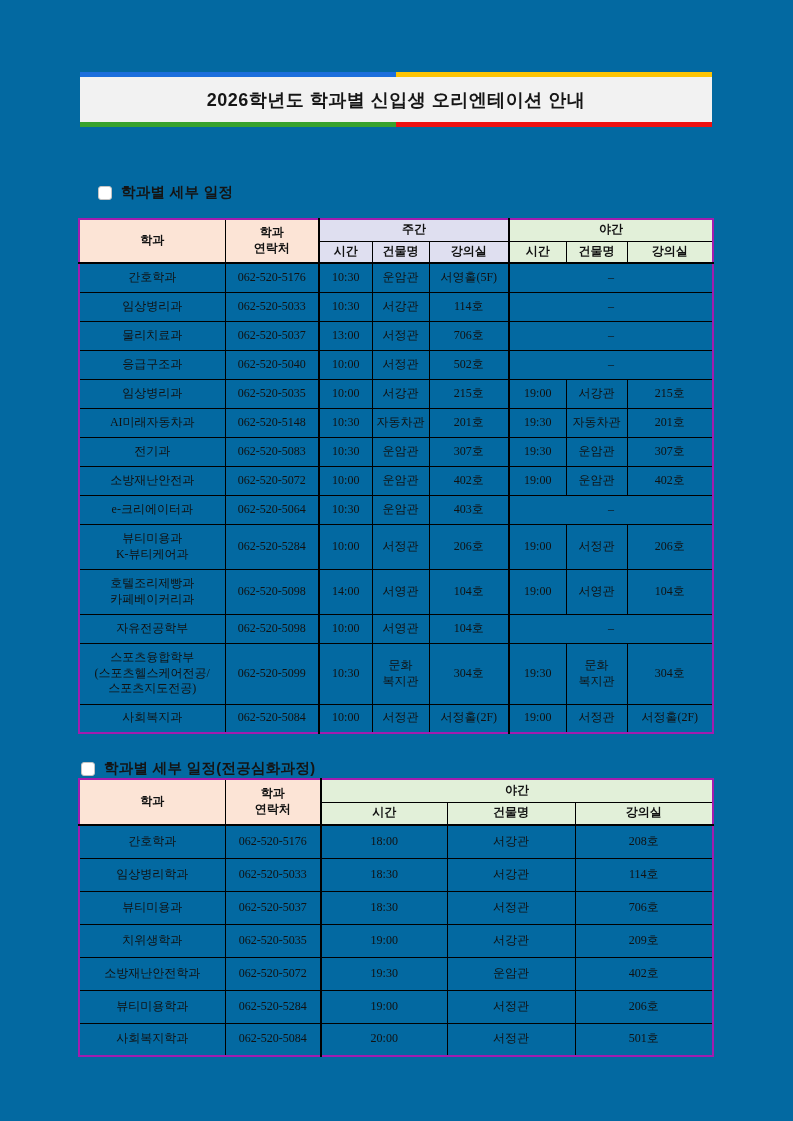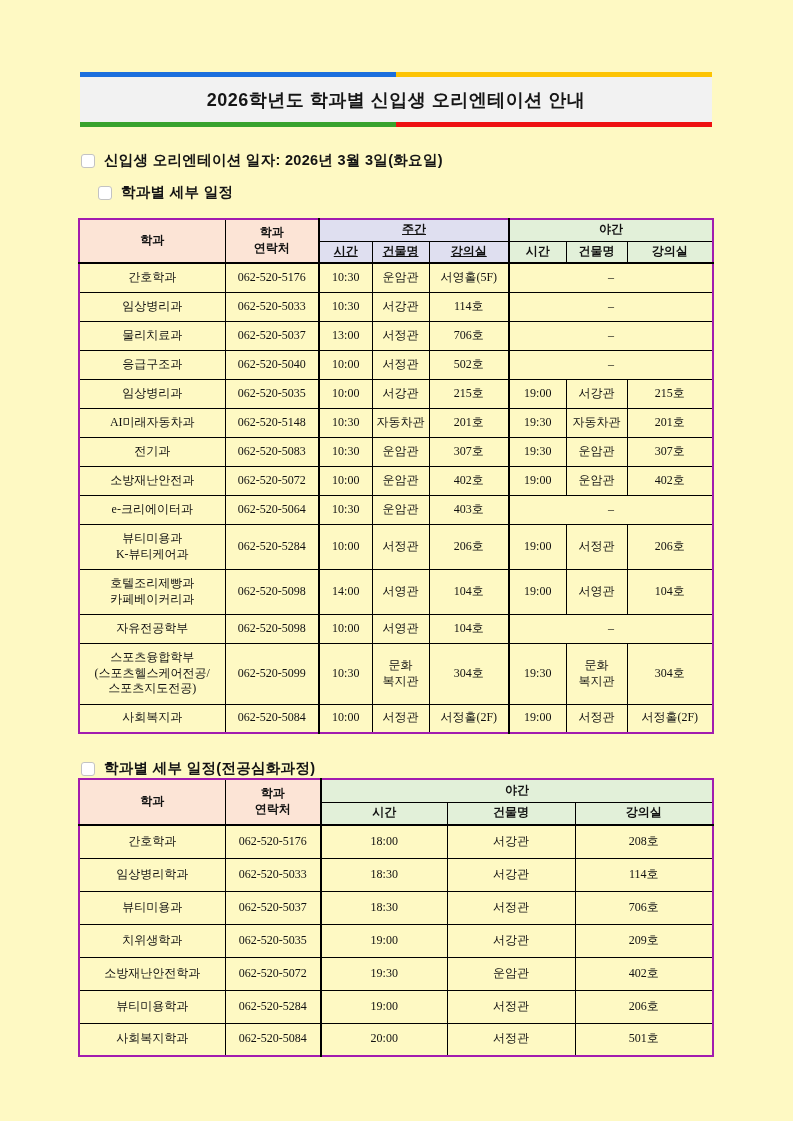--- a/index.html
+++ b/index.html
@@ -1,17 +1,17 @@
 <!DOCTYPE html>
 <html><head>
 <meta charset="utf-8">
 <style>
   html,body { margin:0; padding:0; background:#ffffff; }
   .page {
-    position:relative; width:793px; height:1121px; background:#fef9c3;
+    position:relative; width:793px; height:1121px; background:#0369a1;
     font-family:"Liberation Serif", serif; color:#111111; overflow:hidden;
   }
 
   
   .banner { position:absolute; left:80px; top:72px; width:632px; }
   .bar { display:flex; height:5px; }
   .bar .half { flex:1 1 50%; }
   .banner-body { height:45px; display:flex; align-items:center; justify-content:center; }
   .banner-title {
     font-family:"Liberation Sans", sans-serif; font-weight:bold;
@@ -41,21 +41,21 @@
   #t2 { top:778px; width:634px; }
   th, td {
     border:1px solid #000; text-align:center; vertical-align:middle;
     padding:0 2px; font-size:12px; line-height:1.3; white-space:pre-line;
     overflow:hidden;
   }
   th { font-family:"Liberation Sans", sans-serif; font-weight:bold; font-size:12px; }
   td { font-family:"Liberation Serif", serif; }
 
   .peach { background:#fce4d6; }
-  .lav   { background:#dfdff0;text-decoration:underline; }
+  .lav   { background:#dfdff0; }
   .grn   { background:#e2f0d9;margin-top:32px; }
 
   .thickL { border-left-width:2px; }
   #t1 thead tr:nth-child(2) th { border-bottom-width:2px; }
   #t1 thead th[rowspan] { border-bottom-width:2px; }
   #t2 thead tr:nth-child(2) th { border-bottom-width:2px; }
   #t2 thead th[rowspan] { border-bottom-width:2px; }
 
   #t1 thead tr { height:22px; }
   #t1 tbody tr { height:29px; }
@@ -76,24 +76,20 @@
     </div>
     <div class="banner-body" style="background-color: rgb(242, 242, 242);">
       <span class="banner-title">2026학년도 학과별 신입생 오리엔테이션 안내</span>
     </div>
     <div class="bar">
       <div class="half" style="background-color: rgb(56, 162, 45);"></div>
       <div class="half" style="background-color: rgb(238, 17, 17);"></div>
     </div>
   </div>
 
-  <div class="bullet" id="line1">
-    <span class="checkbox"></span>
-    <span>신입생 오리엔테이션 일자: 2026년 3월 3일(화요일)</span>
-  </div>
   <div class="bullet" id="line2">
     <span class="checkbox"></span>
     <span>학과별 세부 일정</span>
   </div>
   <div class="bullet" id="line3">
     <span class="checkbox"></span>
     <span>학과별 세부 일정(전공심화과정)</span>
   </div>
 
   <table id="t1">

